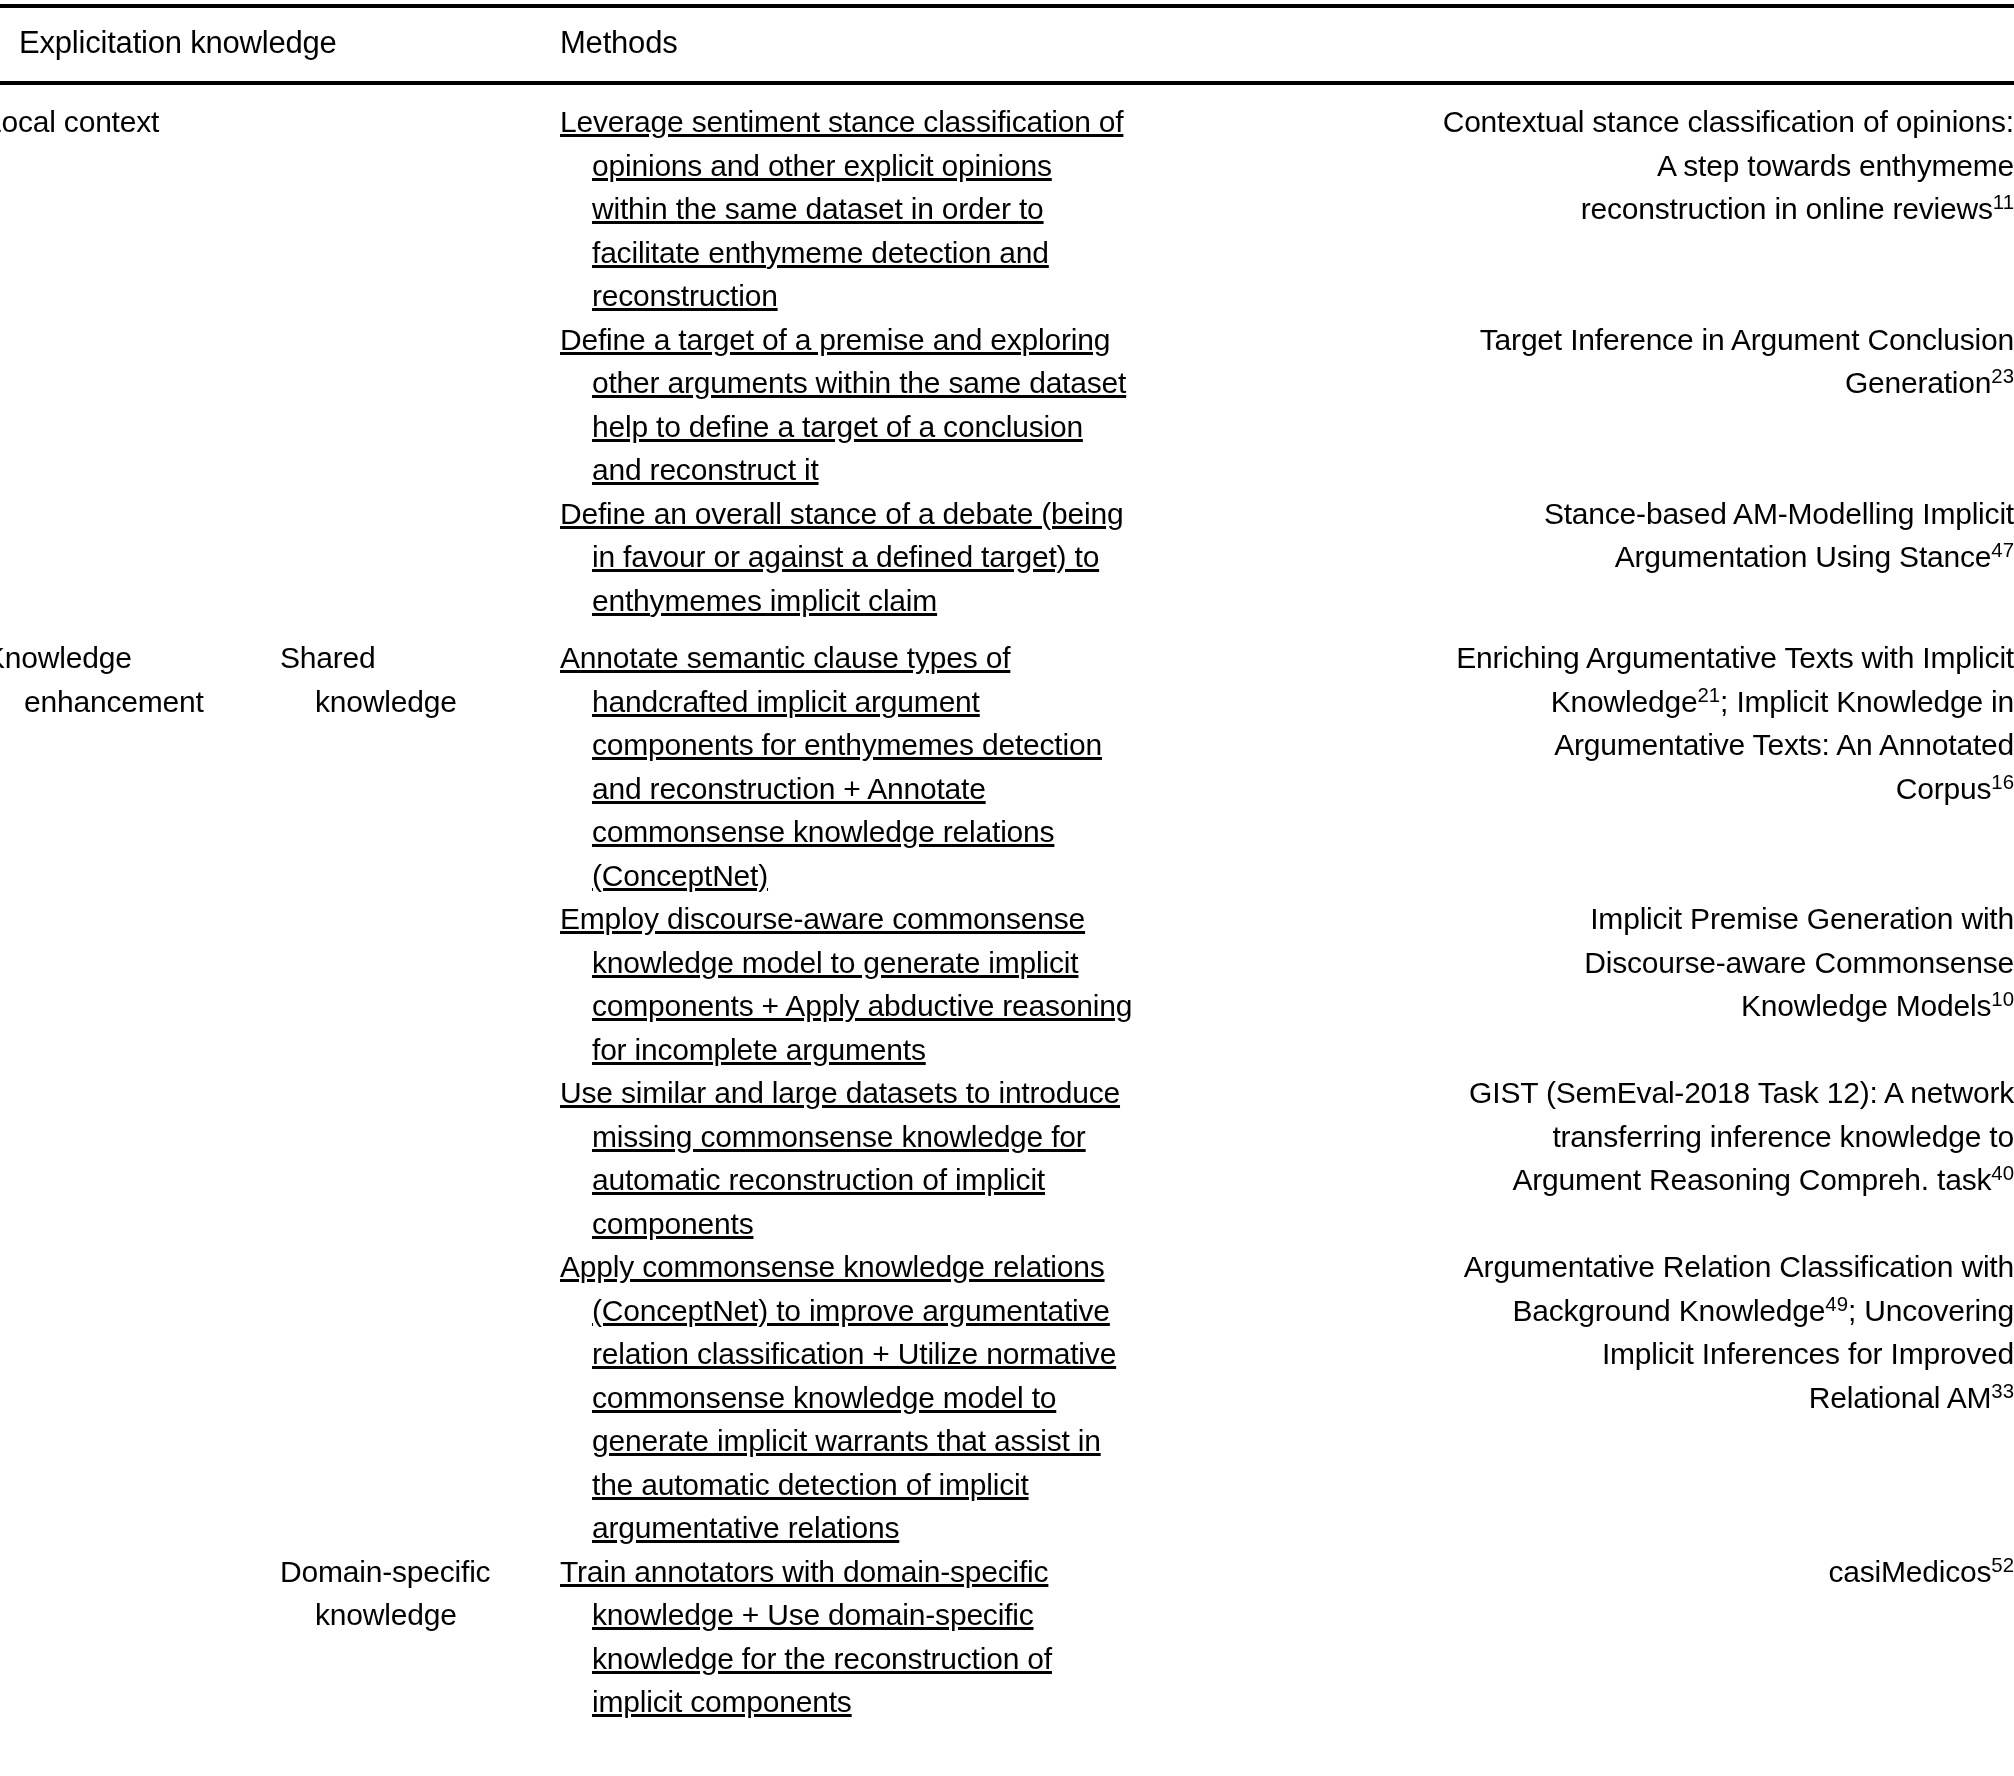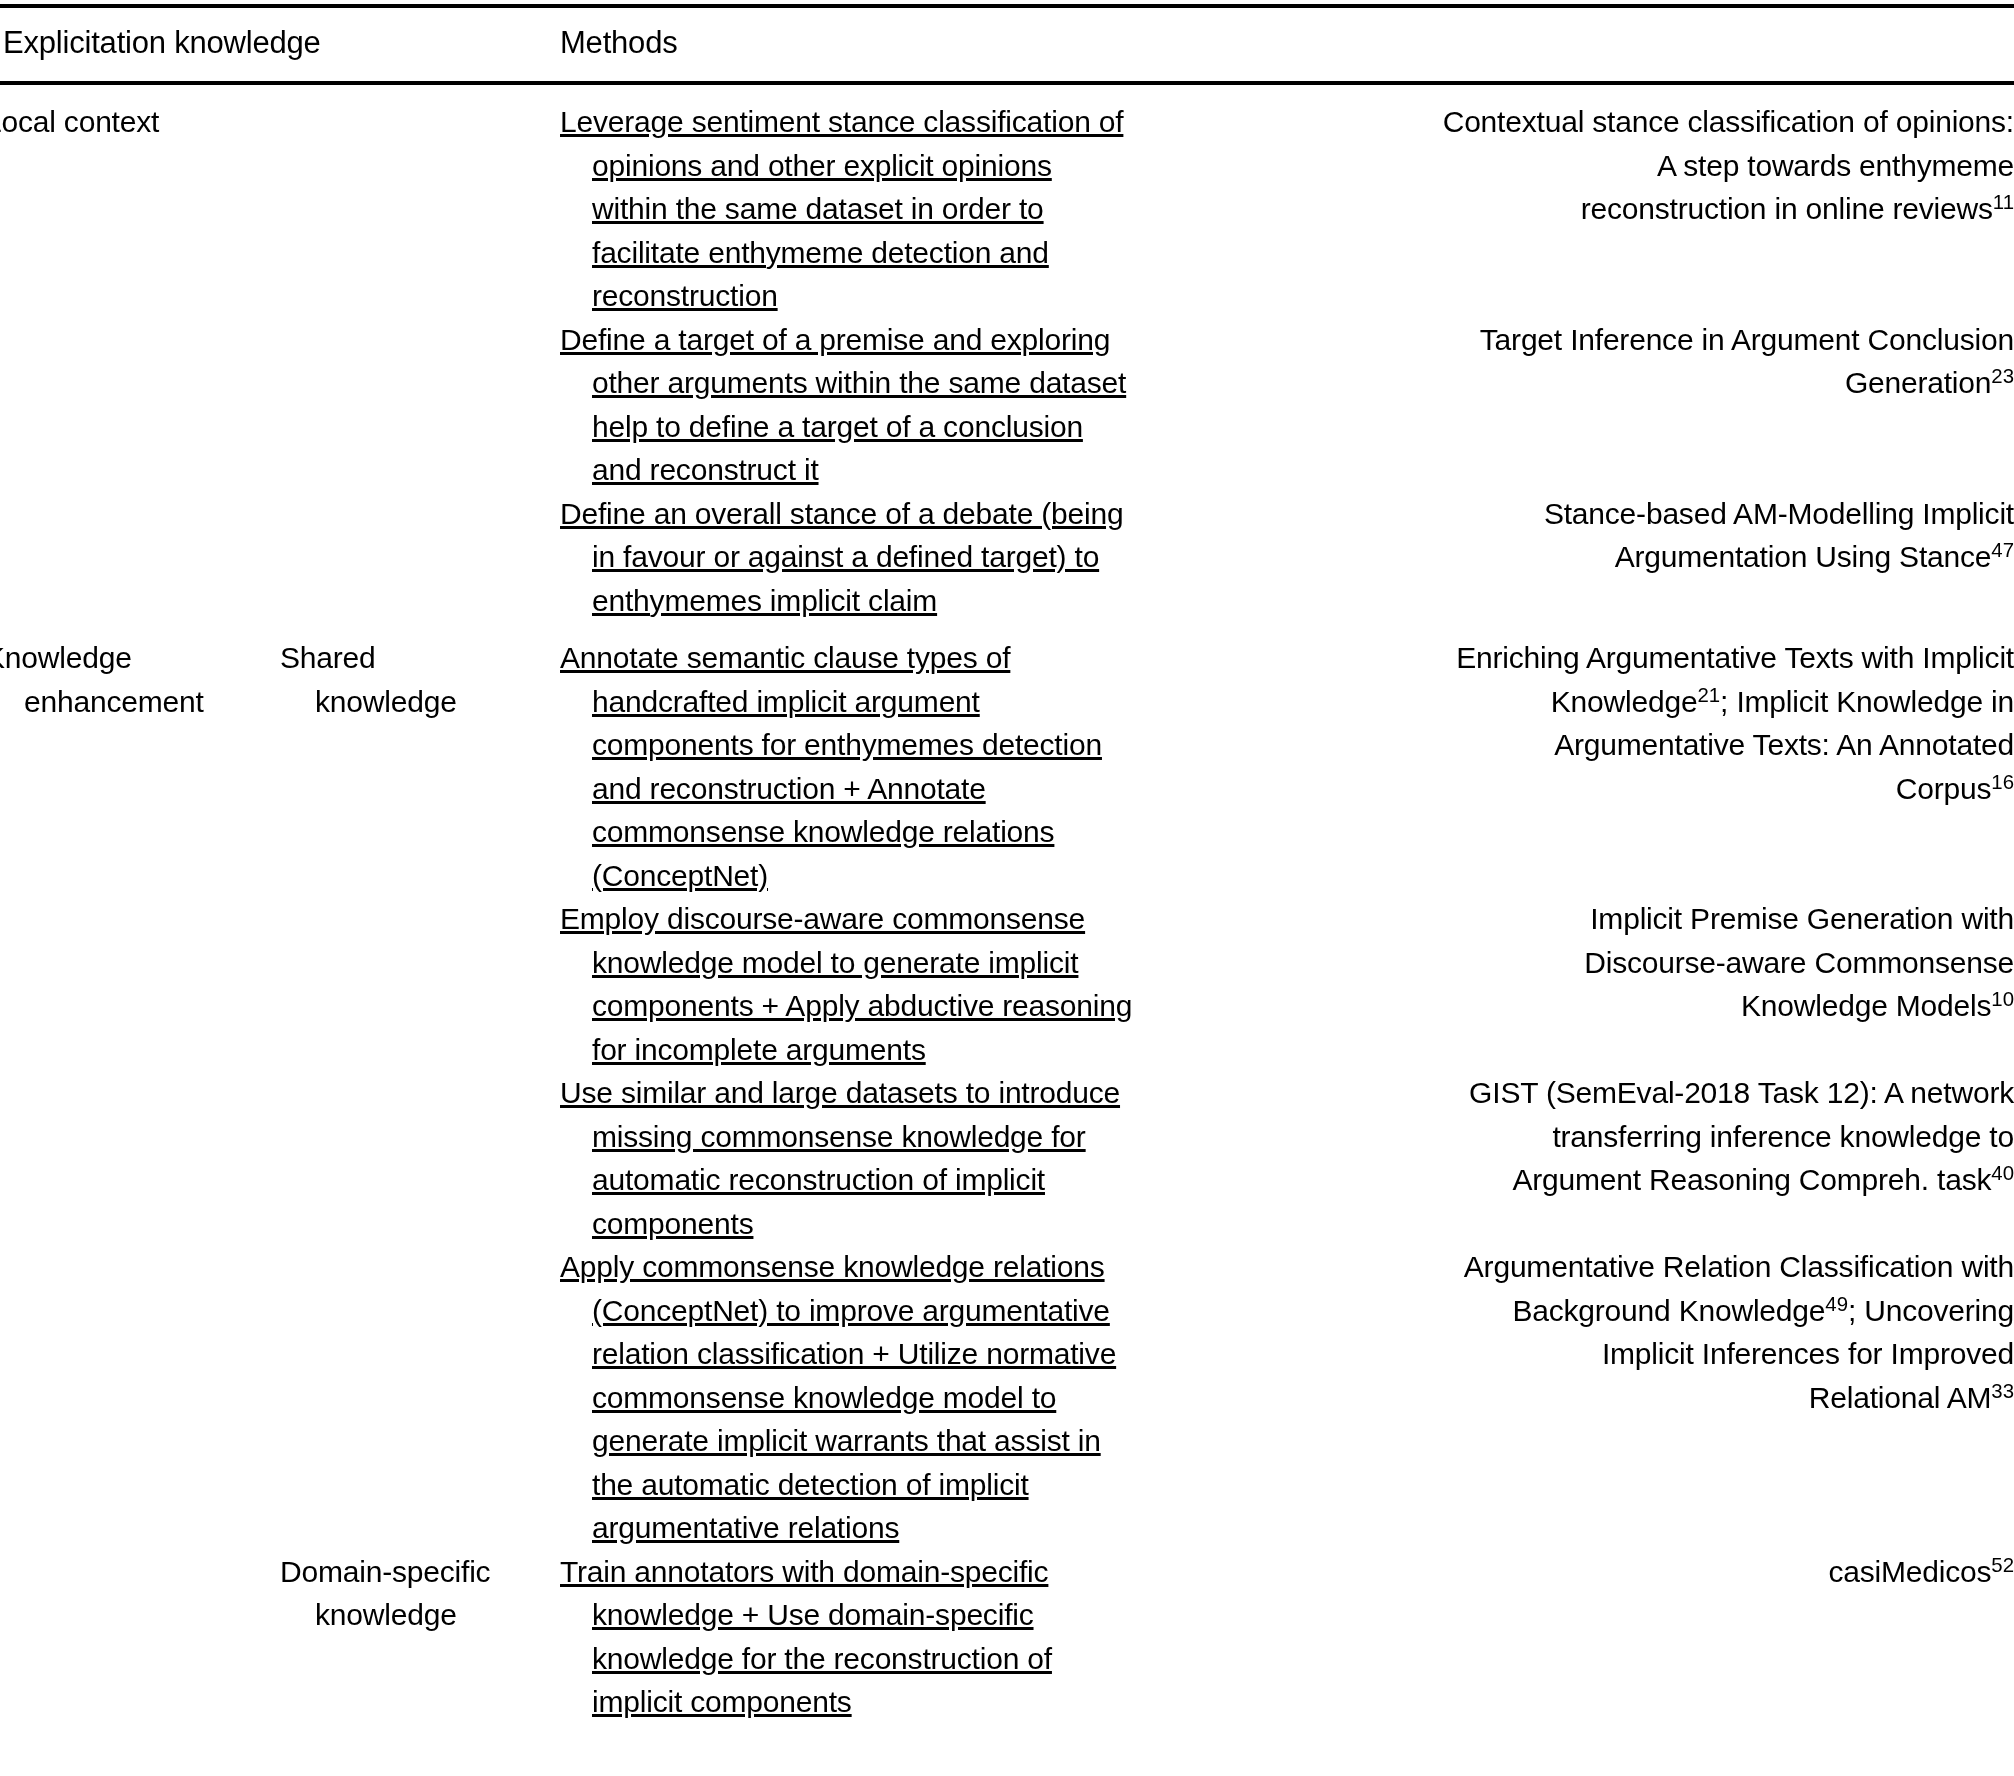--- a/index.html
+++ b/index.html
@@ -24,21 +24,21 @@
 
   .rule { width: 2014px; height: 4px; background: #000; border: 0; margin: 0; }
   .rule-top { margin-top: 4px; }
 
   .thead {
     display: grid;
     grid-template-columns: 560px 765px 689px;
     font-size: 31px;
     padding: 17px 0 20px 0;
   }
-  .thead .h1 { padding-left: 3px; }
+  .thead .h1 { padding-left: 19px; }
 
   .tbody {
     display: grid;
     grid-template-columns: 240px 320px 765px 689px;
     padding-top: 15px;
     padding-bottom: 4px;
     font-size: 30px;
   }
   .trow { display: contents; }
   .tbody > .trow > div {

